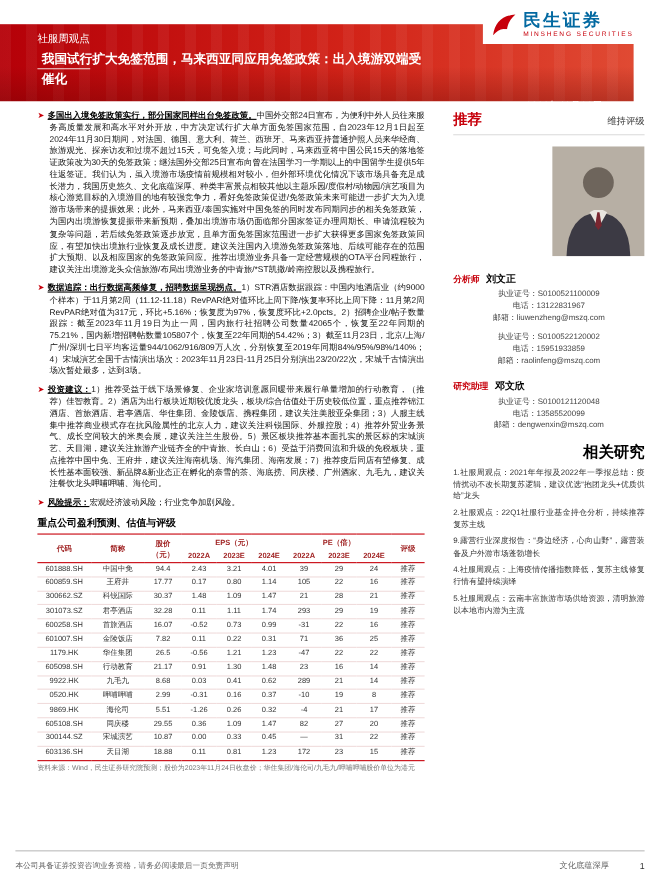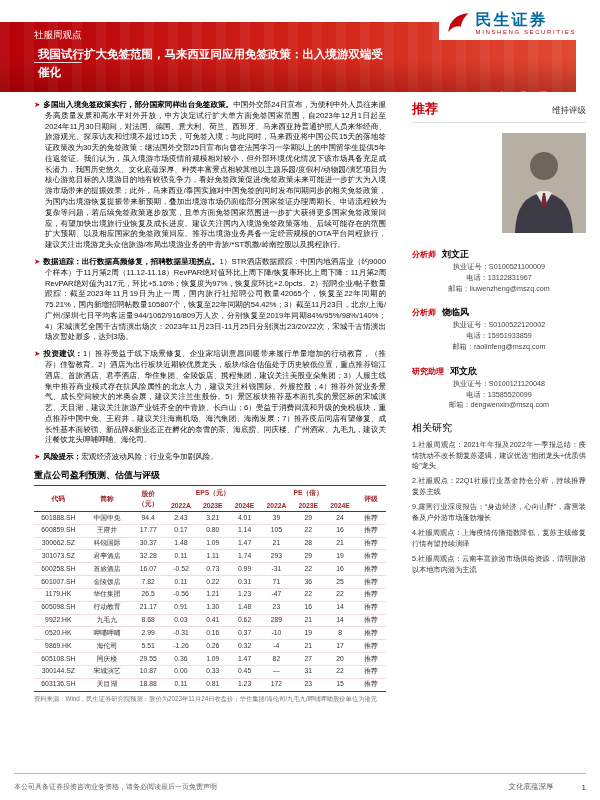--- a/index.html
+++ b/index.html
@@ -24,21 +24,21 @@
   .btxt{display:flex;flex-direction:column;line-height:1.1;}
   .brand-cn{font-size:16px;font-weight:bold;color:#0369a1;letter-spacing:2px;}
   .brand-en{font-size:6px;color:#c7000b;letter-spacing:1.6px;}
 
   
   .main{display:flex;height:672px;padding:4px 14px 0 34px;box-sizing:border-box;}
   .leftcol{width:352px;flex:none;}
   .para{font-size:7.6px;line-height:1.42;text-align:justify;color:#111;
         margin:0 0 6px 0;padding-left:11px;text-indent:-11px;}
   .arrow{color:#c7000b;font-size:7.5px;margin-right:3px;}
-  .lead{font-weight:bold;color:#000;}
+  .lead{font-weight:bold;color:#000;text-decoration:underline;}
 
   .tbl-title{font-weight:bold;font-size:9px;color:#000;margin:6px 0 3px 0;}
   table{width:100%;border-collapse:collapse;font-size:6.8px;table-layout:fixed;}
   thead th{color:#9e1e1e;font-weight:bold;padding:2px 1px;}
   thead tr:first-child th{border-top:1.5px solid #c7000b;}
   thead tr:last-child th{border-bottom:1px solid #c7000b;}
   thead tr:first-child th[rowspan]{border-bottom:1px solid #c7000b;}
   tbody td{padding:1.5px 1px;text-align:center;border-bottom:.5px solid #f0dcdc;color:#333;line-height:1.3;}
   tbody tr:last-child td{border-bottom:1px solid #c7000b;}
   col.c-code{width:13%;} col.c-name{width:13%;} col.c-price{width:9%;}
@@ -51,21 +51,21 @@
             border-bottom:1px solid #ddd;padding-bottom:4px;}
   .rate{color:#c7000b;font-weight:bold;font-size:13px;}
   .rate-act{font-size:8.5px;color:#333;padding-left:37px;}
   .photo{width:84px;height:100px;margin:10px 0 10px auto;display:block;}
   .photo svg{display:block;width:84px;height:100px;}
   .analyst{margin-bottom:7px;}
   .an-head{margin-bottom:1px;}
   .an-role{color:#c7000b;font-weight:bold;font-size:8px;margin-right:6px;margin-top:20px;}
   .an-name{color:#000;font-weight:bold;font-size:9px;}
   .an-line{font-size:7.2px;color:#444;line-height:1.5;text-align:center;}
-  .related-title{font-weight:normal;font-size:10px;color:#000;margin:10px 0 5px 0;}
+  .related-title{font-weight:bold;font-size:14px;color:#000;margin:10px 0 5px 0;text-align:right;}
   .rel-item{font-size:7.2px;color:#333;line-height:1.45;margin-bottom:5px;text-align:justify;}
 
   
   .foot{position:absolute;left:14px;right:14px;bottom:0;height:26px;border-top:1px solid #bbb;
         display:flex;align-items:center;justify-content:space-between;}
   .f-left{font-size:7px;color:#666;}
   .f-right{font-size:7.5px;color:#666;display:flex;align-items:center;}
   .pageno{margin-left:28px;color:#333;font-size:8px;}
 </style>
 </head>
@@ -329,21 +329,20 @@
       </span>
 
       <div id="analysts">
           <div class="analyst">
             <div class="an-head"><span class="an-role">分析师</span><span class="an-name">刘文正</span></div>
             <div class="an-line">执业证号：S0100521100009</div>
             <div class="an-line">电话：13122831967</div>
             <div class="an-line">邮箱：liuwenzheng@mszq.com</div>
           </div>
           <div class="analyst">
-            <div class="an-head"><span class="an-role">分析师</span><span class="an-name">饶临风</span></div>
             <div class="an-line">执业证号：S0100522120002</div>
             <div class="an-line">电话：15951933859</div>
             <div class="an-line">邮箱：raolinfeng@mszq.com</div>
           </div>
           <div class="analyst">
             <div class="an-head"><span class="an-role">研究助理</span><span class="an-name">邓文欣</span></div>
             <div class="an-line">执业证号：S0100121120048</div>
             <div class="an-line">电话：13585520099</div>
             <div class="an-line">邮箱：dengwenxin@mszq.com</div>
           </div>

